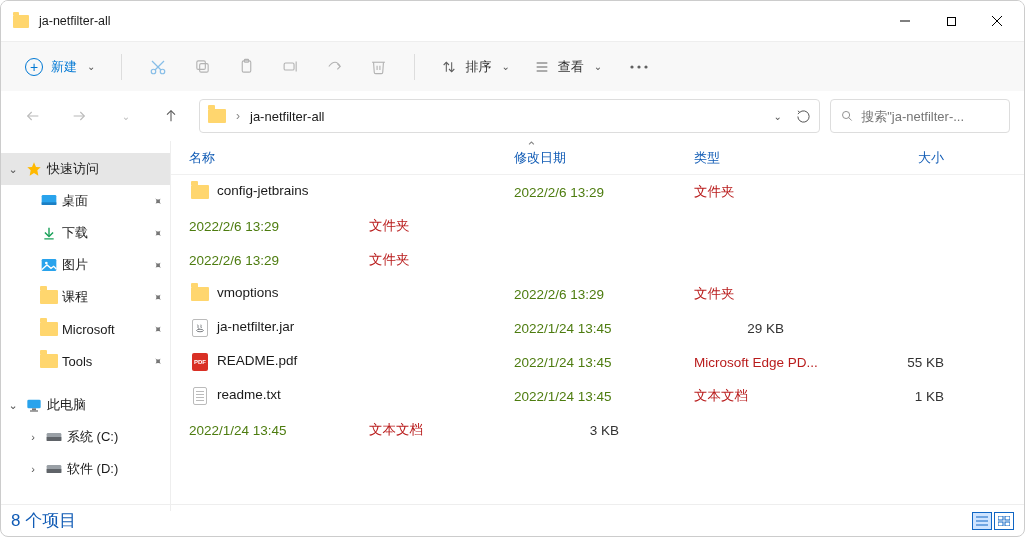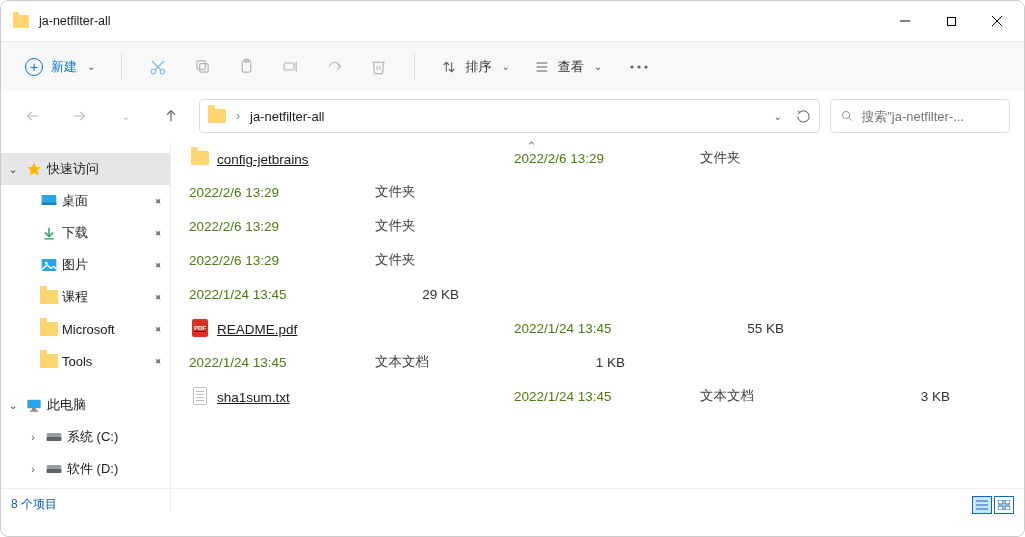--- a/index.html
+++ b/index.html
@@ -50,34 +50,34 @@
 .content { flex: 1; position: relative; }
 .header-row { display: flex; align-items: center; height: 34px; font-size: 13px; color: #105bb5; padding-left: 18px; border-bottom: 1px solid #f0f0f0; }
 .col-name { width: 325px; }
 .col-date { width: 180px; }
 .col-type { width: 160px; }
 .col-size { width: 90px; text-align: right; }
 .sort-caret { position: absolute; left: 355px; top: -2px; color: #888; font-size: 13px; }
 
 .file-row { display: flex; align-items: center; height: 34px; padding-left: 18px; font-size: 13.5px; cursor: default; }
 .file-row .ico { width: 22px; height: 18px; display: inline-flex; align-items: center; justify-content: center; margin-right: 6px; }
-.file-row .name-cell { width: 325px; display: flex; align-items: flex-end; text-decoration: underline; }
+.file-row .name-cell { width: 325px; display: flex; align-items: flex-start; }
 .file-row .date-cell { width: 180px; color: #4d7c0f; }
-.file-row .type-cell { width: 160px; color: #404040; white-space: nowrap; overflow: hidden; text-overflow: ellipsis; margin-left: 6px; }
+.file-row .type-cell { width: 160px; color: #b91c1c; white-space: nowrap; overflow: hidden; text-overflow: ellipsis; }
 .file-row .size-cell { width: 90px; text-align: right; color: #333; }
 
 .folder-ic { width: 18px; height: 14px; background: #ffd66e; border-radius: 1px; position: relative; }
 .folder-ic::before { content: ""; position: absolute; top: -4px; left: 0; width: 40%; height: 4px; background: #ffd66e; border-radius: 1px 1px 0 0; }
 .txt-ic { width: 14px; height: 18px; border: 1px solid #bbb; border-radius: 2px; background: linear-gradient(#fff,#fff) padding-box; position: relative; }
 .txt-ic::after { content: ""; position: absolute; left: 2px; right: 2px; top: 3px; height: 1px; background: #bbb; box-shadow: 0 3px 0 #bbb, 0 6px 0 #bbb, 0 9px 0 #bbb; }
 .pdf-ic { width: 16px; height: 18px; background: #d93025; border-radius: 2px; color: #fff; font-size: 6px; font-weight: 700; display: flex; align-items: center; justify-content: center; }
 .jar-ic { width: 16px; height: 18px; border: 1px solid #bbb; border-radius: 2px; background: #fff; display: flex; align-items: center; justify-content: center; }
 
 
-.statusbar { position: absolute; bottom: 16px; left: 0; right: 0; height: 32px; border-top: 1px solid #eee; display: flex; align-items: center; padding: 0 10px; font-size: 12px; color: #105bb5; }
+.statusbar { position: absolute; bottom: 0; left: 0; right: 0; height: 32px; border-top: 1px solid #eee; display: flex; align-items: center; padding: 0 10px; font-size: 17px; color: #105bb5; }
 .viewtoggles { margin-left: auto; display: flex; gap: 2px; }
 .vt { width: 20px; height: 18px; border: 1px solid #1066c4; display: flex; align-items: center; justify-content: center; cursor: default; }
 .vt.active { background: #cfe4ff; }
 
 
 svg { display: block; }
 </style>
 </head>
 <body>
 
@@ -323,20 +323,26 @@
             <rect x="1" y="1" width="22" height="12" rx="2" fill="#9aa0a6"></rect>
             <rect x="1" y="7" width="22" height="6" fill="#5f6368"></rect>
           </svg>
         </span>
       <span>软件 (D:)</span>
     </div>
   </div>
 
   <div class="content">
     <span class="sort-caret">⌃</span>
+    <div class="header-row">
+      <div class="col-name"><span>名称</span></div>
+      <div class="col-date"><span>修改日期</span></div>
+      <div class="col-type"><span>类型</span></div>
+      <div class="col-size"><span>大小</span></div>
+    </div>
     <div id="file-rows">
         <div class="file-row">
           <div class="name-cell">
             <span class="ico">
               <span class="folder-ic"></span>
             </span>
             <span>config-jetbrains</span>
           </div>
           <div class="date-cell">2022/2/6 13:29</div>
           <div class="type-cell">文件夹</div>
@@ -346,50 +352,69 @@
           <div class="date-cell">2022/2/6 13:29</div>
           <div class="type-cell">文件夹</div>
           <div class="size-cell"></div>
         </div>
         <div class="file-row">
           <div class="date-cell">2022/2/6 13:29</div>
           <div class="type-cell">文件夹</div>
           <div class="size-cell"></div>
         </div>
         <div class="file-row">
+          <div class="name-cell">
+            <span class="ico">
+              <span class="folder-ic"></span>
+            </span>
+            <span>vmoptions</span>
+          </div>
           <div class="date-cell">2022/2/6 13:29</div>
           <div class="type-cell">文件夹</div>
           <div class="size-cell"></div>
         </div>
         <div class="file-row">
+          <div class="name-cell">
+            <span class="ico">
+              <span class="jar-ic">
+                <svg width="10" height="12" viewBox="0 0 24 24" fill="none" stroke="#5f6368" stroke-width="2">
+                  <path d="M6 4c4 4-2 6 4 10"></path>
+                  <path d="M14 4c2 3-2 5 2 8"></path>
+                  <ellipse cx="12" cy="18" rx="8" ry="3"></ellipse>
+                </svg>
+              </span>
+            </span>
+            <span>ja-netfilter.jar</span>
+          </div>
           <div class="date-cell">2022/1/24 13:45</div>
           <div class="size-cell">29 KB</div>
         </div>
         <div class="file-row">
           <div class="name-cell">
             <span class="ico">
               <span class="pdf-ic">PDF</span>
             </span>
             <span>README.pdf</span>
           </div>
           <div class="date-cell">2022/1/24 13:45</div>
+          <div class="type-cell">Microsoft Edge PD...</div>
           <div class="size-cell">55 KB</div>
-        </div>
-        <div class="file-row">
-          <div class="date-cell">2022/1/24 13:45</div>
-          <div class="type-cell">文本文档</div>
-          <div class="size-cell">1 KB</div>
         </div>
         <div class="file-row">
           <div class="name-cell">
             <span class="ico">
               <span class="txt-ic"></span>
             </span>
-            <span>sha1sum.txt</span>
+            <span>readme.txt</span>
           </div>
+          <div class="date-cell">2022/1/24 13:45</div>
+          <div class="type-cell">文本文档</div>
+          <div class="size-cell">1 KB</div>
+        </div>
+        <div class="file-row">
           <div class="date-cell">2022/1/24 13:45</div>
           <div class="type-cell">文本文档</div>
           <div class="size-cell">3 KB</div>
         </div>
       </div>
   </div>
 </div>
 
 <div class="statusbar">
   <span>8 个项目</span>

